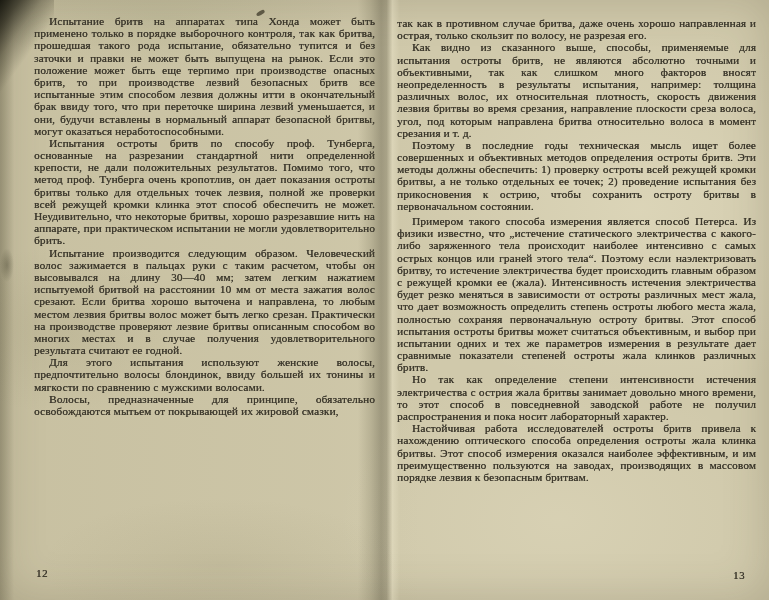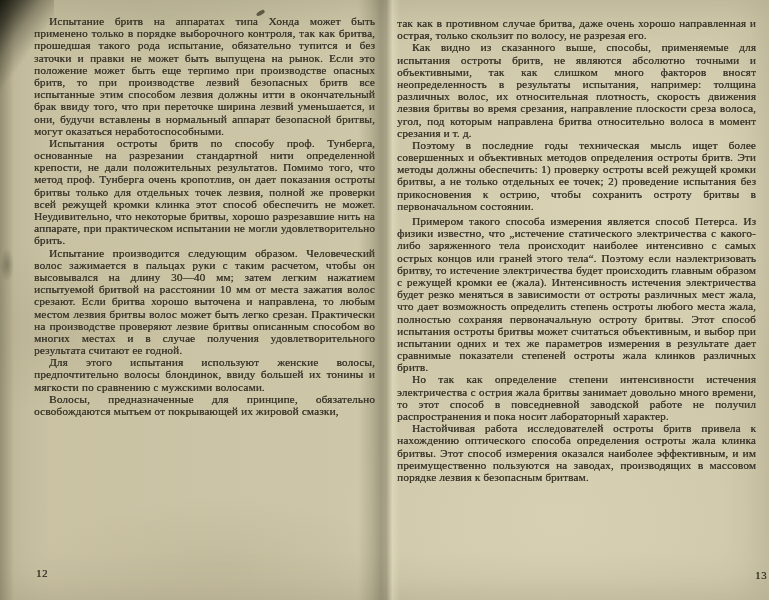--- a/index.html
+++ b/index.html
@@ -86,21 +86,21 @@
   .unit { }
 
   .page-num {
     position: absolute;
     font-size: 11px;
     letter-spacing: 0.5px;
     color: var(--ink, #3e3a2e);
     text-shadow: 0.25px 0 0 currentColor;
   }
   .page-num-left  { left: 36px;  top: 567px; }
-  .page-num-right { left: 755px; top: 569px; }
+  .page-num-right { left: 733px; top: 569px; }
 </style>
 </head>
 <body>
 
 <div class="scan">
 
   <div class="gutter"></div>
 
   <div class="text-col col-left">
     <p class="para">Испытание бритв на аппаратах типа Хонда может быть применено только в порядке выборочного контроля, так как бритва, прошедшая такого рода испытание, обязательно тупится и без заточки и правки не может быть выпущена на рынок. Если это положение может быть еще терпимо при производстве опасных бритв, то при производстве лезвий безопасных бритв все испытанные этим способом лезвия должны итти в окончательный брак ввиду того, что при переточке ширина лезвий уменьшается, и они, будучи вставлены в нормальный аппарат безопасной бритвы, могут оказаться неработоспособными.</p>

